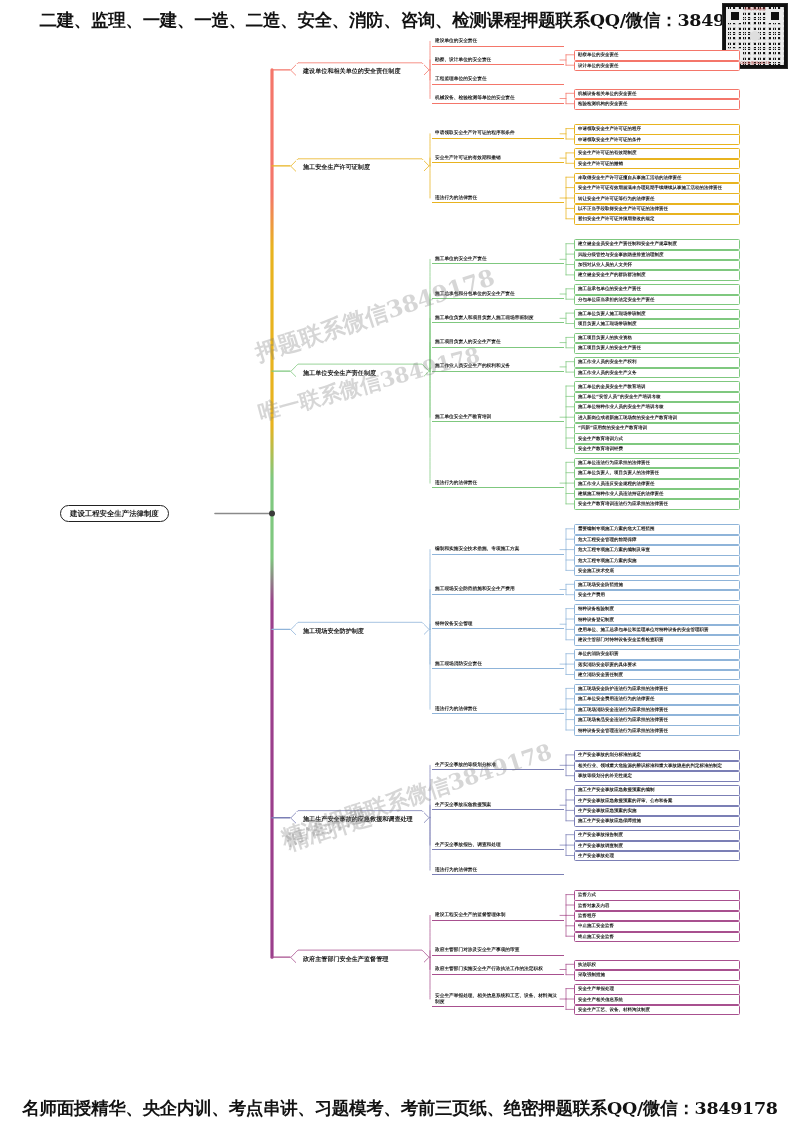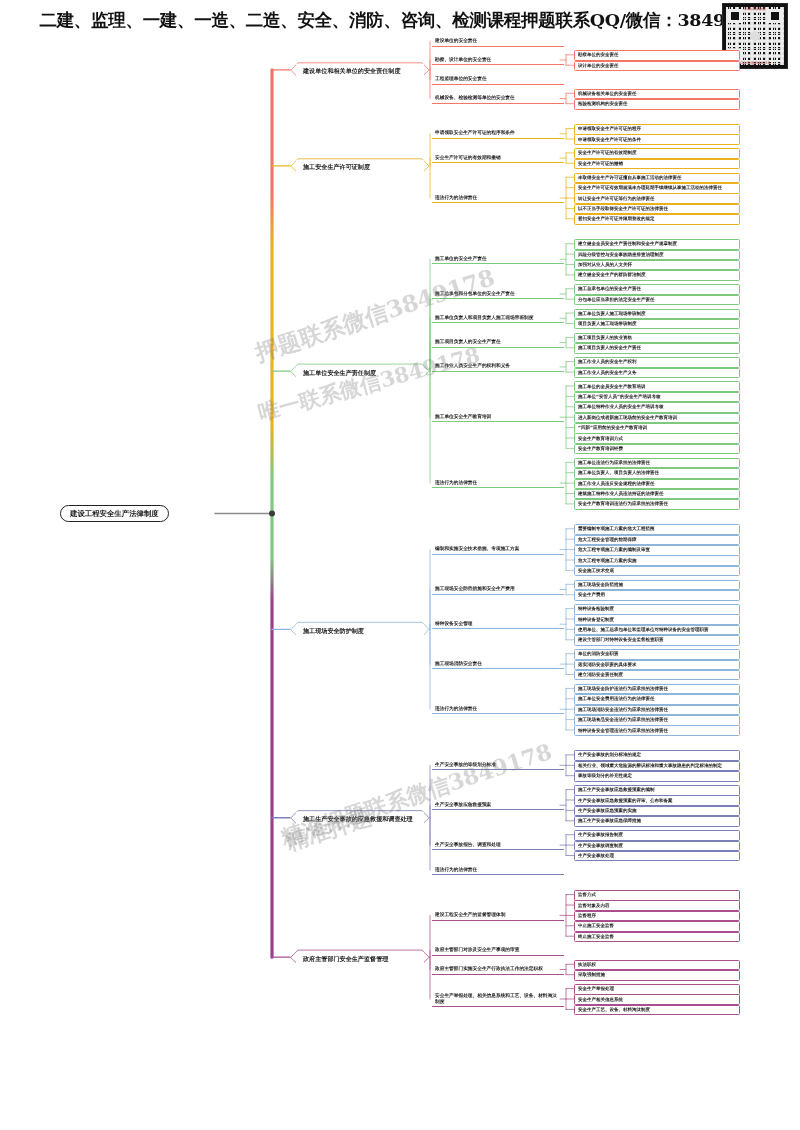--- a/index.html
+++ b/index.html
@@ -669,13 +669,14 @@
       <div class="node n0" style="left: 60px; top: 504.562px;">
         <span class="txt">建设工程安全生产法律制度</span>
       </div>
     </div>
 
   <div class="wm" id="wm0" style="left:250px; top:300px; font-size:23px; transform:rotate(-18deg);">押题联系微信3849178</div>
   <div class="wm" id="wm1" style="left:255px; top:370px; font-size:21px; transform:rotate(-15deg);">唯一联系微信3849178</div>
   <div class="wm" id="wm2" style="left:275px; top:780px; font-size:22px; transform:rotate(-18deg);">精准押题联系微信3849178</div>
   <div class="wm" id="wm3" style="left:285px; top:815px; font-size:22px; transform:rotate(-18deg);">精准押题</div>
 
+  <div class="banner" id="footer-banner">名师面授精华、央企内训、考点串讲、习题模考、考前三页纸、绝密押题联系QQ/微信：3849178</div>
 </div>
 
 </body></html>

